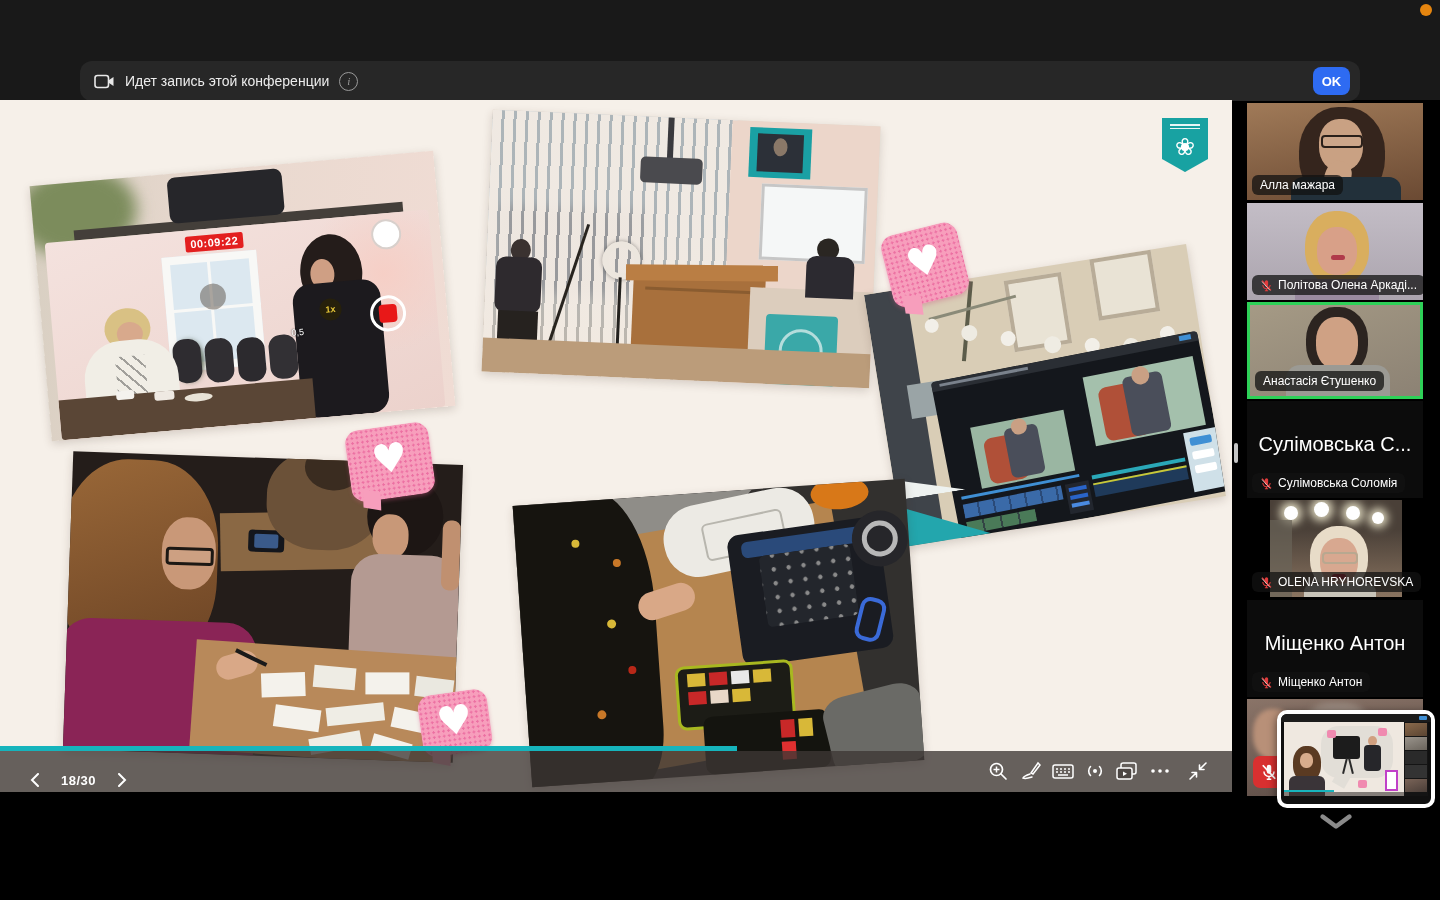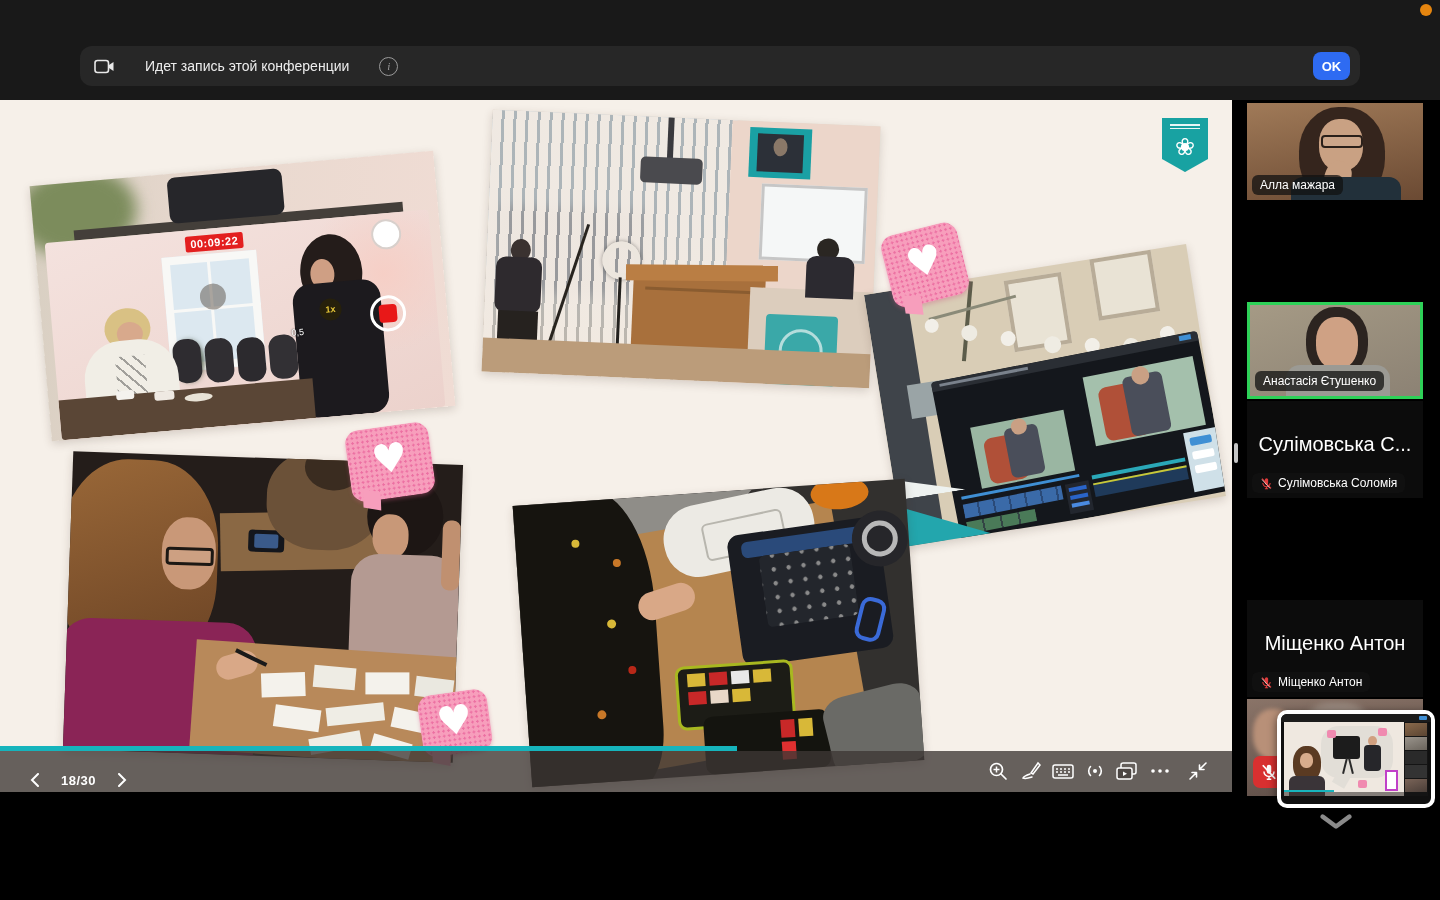--- a/index.html
+++ b/index.html
@@ -1,22 +1,22 @@
 <!DOCTYPE html>
 <html><head>
 <meta charset="utf-8">
 <style>
   html,body{margin:0;padding:0;background:#000;}
   .screen{position:relative;width:1440px;height:900px;background:#000;overflow:hidden;
           font-family:"Liberation Sans","DejaVu Sans",sans-serif;}
   .topzone{position:absolute;left:0;top:0;width:1440px;height:100px;background:#191919;}
   .rec-dot{position:absolute;left:1420px;top:4px;width:12px;height:12px;border-radius:50%;background:#e5850f;}
   
-  .notif{position:absolute;left:80px;top:46px;width:1280px;height:40px;background:#272727;border-radius:12px;
-         display:flex;align-items:center;padding:0;box-sizing:border-box;gap:20px;}
+  .notif{position:absolute;left:80px;top:61px;width:1280px;height:40px;background:#272727;border-radius:12px;
+         display:flex;align-items:center;padding:0;box-sizing:border-box;}
   .notif-text{color:#ededed;font-size:14px;margin-left:10px;}
   .notif-cam{margin-left:14px;display:flex;align-items:center;}
   .notif-info{margin-left:10px;width:17px;height:17px;border-radius:50%;border:1.5px solid #9a9a9a;color:#9a9a9a;
               font-size:11px;display:flex;align-items:center;justify-content:center;font-style:italic;font-family:"Liberation Serif",serif;}
   .ok-btn{position:absolute;right:10px;top:6px;width:37px;height:28px;background:#2e6bf2;border:none;border-radius:8px;
           color:#fff;font-size:13px;font-weight:bold;display:flex;align-items:center;justify-content:center;cursor:pointer;}
   
   .slide{position:absolute;left:0;top:100px;width:1232px;height:692px;background:#f6f0e9;overflow:hidden;}
   .photo{position:absolute;box-shadow:0 3px 10px rgba(60,40,30,.18);overflow:hidden;}
   .abs{position:absolute;}
@@ -334,43 +334,81 @@
     <div class="abs" style="left:52px;top:4px;width:86px;height:96px;border-radius:46%;background:#35251d;"></div>
     <div class="abs" style="left:72px;top:16px;width:44px;height:52px;border-radius:45%;background:#c9a183;"></div>
     <div class="abs" style="left:74px;top:32px;width:42px;height:13px;border:2px solid #2a201a;border-radius:4px;box-sizing:border-box;background:rgba(255,255,255,.06);"></div>
     <div class="abs" style="left:78px;top:58px;width:26px;height:30px;border-radius:45%;background:#c9a183;transform:rotate(22deg);"></div>
     <div class="abs" style="left:44px;top:74px;width:110px;height:28px;background:#22303a;border-radius:12px 12px 0 0;"></div>
     <div class="tile-label">
       <span>Алла мажара</span>
     </div>
   </div>
 
-
-  <div class="tile" style="top:401px;background:#0c0c0c;">
-    <div class="tile-center" style="top:44%;">Сулімовська С...</div>
+  <div class="tile" style="top:203px;background:linear-gradient(180deg,#c3bdc6,#aba4ae);">
+    <div class="abs" style="left:58px;top:8px;width:64px;height:74px;border-radius:46%;background:#d9ae5e;"></div>
+    <div class="abs" style="left:70px;top:24px;width:40px;height:48px;border-radius:45%;background:#d8a088;"></div>
+    <div class="abs" style="left:84px;top:52px;width:14px;height:5px;border-radius:3px;background:#b03a4a;"></div>
+    <div class="abs" style="left:48px;top:76px;width:84px;height:21px;background:#9a8aa0;border-radius:10px 10px 0 0;"></div>
     <div class="tile-label">
       <svg class="mic-ic" viewBox="0 0 16 16">
           <rect x="6" y="1.5" width="4" height="8" rx="2" fill="#e23b3b"></rect>
           <path d="M3.5 7.5 a4.5 4.5 0 0 0 9 0 M8 12 v2.5 M6 14.5 h4" stroke="#e23b3b" stroke-width="1.3" fill="none"></path>
           <path d="M2.5 2 L13.5 14" stroke="#e23b3b" stroke-width="1.6"></path>
           <path d="M2.5 3.2 L12.3 14" stroke="#fff" stroke-width=".8"></path>
         </svg>
+      <span>Політова Олена Аркаді...</span>
+    </div>
+  </div>
+
+  <div class="tile" style="top:401px;background:#0c0c0c;">
+    <div class="tile-center" style="top:44%;">Сулімовська С...</div>
+    <div class="tile-label">
+      <svg class="mic-ic" viewBox="0 0 16 16">
+          <rect x="6" y="1.5" width="4" height="8" rx="2" fill="#e23b3b"></rect>
+          <path d="M3.5 7.5 a4.5 4.5 0 0 0 9 0 M8 12 v2.5 M6 14.5 h4" stroke="#e23b3b" stroke-width="1.3" fill="none"></path>
+          <path d="M2.5 2 L13.5 14" stroke="#e23b3b" stroke-width="1.6"></path>
+          <path d="M2.5 3.2 L12.3 14" stroke="#fff" stroke-width=".8"></path>
+        </svg>
       <span>Сулімовська Соломія</span>
     </div>
   </div>
 
   <div class="tile" style="top:302px;background:linear-gradient(160deg,#a59a85,#8c8274);border:3px solid #2ed158;">
     <div class="abs" style="left:56px;top:2px;width:62px;height:70px;border-radius:46%;background:#2c2420;"></div>
     <div class="abs" style="left:66px;top:12px;width:42px;height:52px;border-radius:45%;background:#cfa184;"></div>
     <div class="abs" style="left:36px;top:60px;width:104px;height:34px;background:#9b9a94;border-radius:14px 14px 0 0;"></div>
     <div class="tile-label">
       <span>Анастасія Єтушенко</span>
     </div>
   </div>
 
+  <div class="tile" style="top:500px;background:#000;">
+    <div class="abs" style="left:23px;top:0;width:132px;height:97px;background:linear-gradient(180deg,#4a4038 0 30%,#8a7460);overflow:hidden;">
+      <div class="abs" style="left:14px;top:6px;width:14px;height:14px;border-radius:50%;background:#fff;box-shadow:0 0 8px 4px rgba(255,250,220,.8);"></div>
+      <div class="abs" style="left:44px;top:2px;width:15px;height:15px;border-radius:50%;background:#fff;box-shadow:0 0 8px 4px rgba(255,250,220,.8);"></div>
+      <div class="abs" style="left:76px;top:6px;width:14px;height:14px;border-radius:50%;background:#fff;box-shadow:0 0 8px 4px rgba(255,250,220,.8);"></div>
+      <div class="abs" style="left:102px;top:12px;width:12px;height:12px;border-radius:50%;background:#fff;box-shadow:0 0 8px 4px rgba(255,250,220,.8);"></div>
+      <div class="abs" style="left:0;top:20px;width:22px;height:77px;background:#6a6458;opacity:.7;"></div>
+      <div class="abs" style="left:40px;top:26px;width:58px;height:64px;border-radius:46%;background:#e8dcc8;"></div>
+      <div class="abs" style="left:50px;top:38px;width:38px;height:46px;border-radius:45%;background:#d8a890;"></div>
+      <div class="abs" style="left:52px;top:52px;width:36px;height:12px;border:2px solid #b8a890;border-radius:4px;box-sizing:border-box;"></div>
+      <div class="abs" style="left:62px;top:74px;width:14px;height:5px;border-radius:3px;background:#c02838;"></div>
+      <div class="abs" style="left:34px;top:84px;width:72px;height:13px;background:#c8c4b8;border-radius:8px 8px 0 0;"></div>
+    </div>
+    <div class="tile-label">
+      <svg class="mic-ic" viewBox="0 0 16 16">
+          <rect x="6" y="1.5" width="4" height="8" rx="2" fill="#e23b3b"></rect>
+          <path d="M3.5 7.5 a4.5 4.5 0 0 0 9 0 M8 12 v2.5 M6 14.5 h4" stroke="#e23b3b" stroke-width="1.3" fill="none"></path>
+          <path d="M2.5 2 L13.5 14" stroke="#e23b3b" stroke-width="1.6"></path>
+          <path d="M2.5 3.2 L12.3 14" stroke="#fff" stroke-width=".8"></path>
+        </svg>
+      <span>OLENA HRYHOREVSKA</span>
+    </div>
+  </div>
 
   <div class="tile" style="top:600px;background:#0c0c0c;">
     <div class="tile-center" style="top:44%;">Міщенко Антон</div>
     <div class="tile-label">
       <svg class="mic-ic" viewBox="0 0 16 16">
           <rect x="6" y="1.5" width="4" height="8" rx="2" fill="#e23b3b"></rect>
           <path d="M3.5 7.5 a4.5 4.5 0 0 0 9 0 M8 12 v2.5 M6 14.5 h4" stroke="#e23b3b" stroke-width="1.3" fill="none"></path>
           <path d="M2.5 2 L13.5 14" stroke="#e23b3b" stroke-width="1.6"></path>
           <path d="M2.5 3.2 L12.3 14" stroke="#fff" stroke-width=".8"></path>
         </svg>

